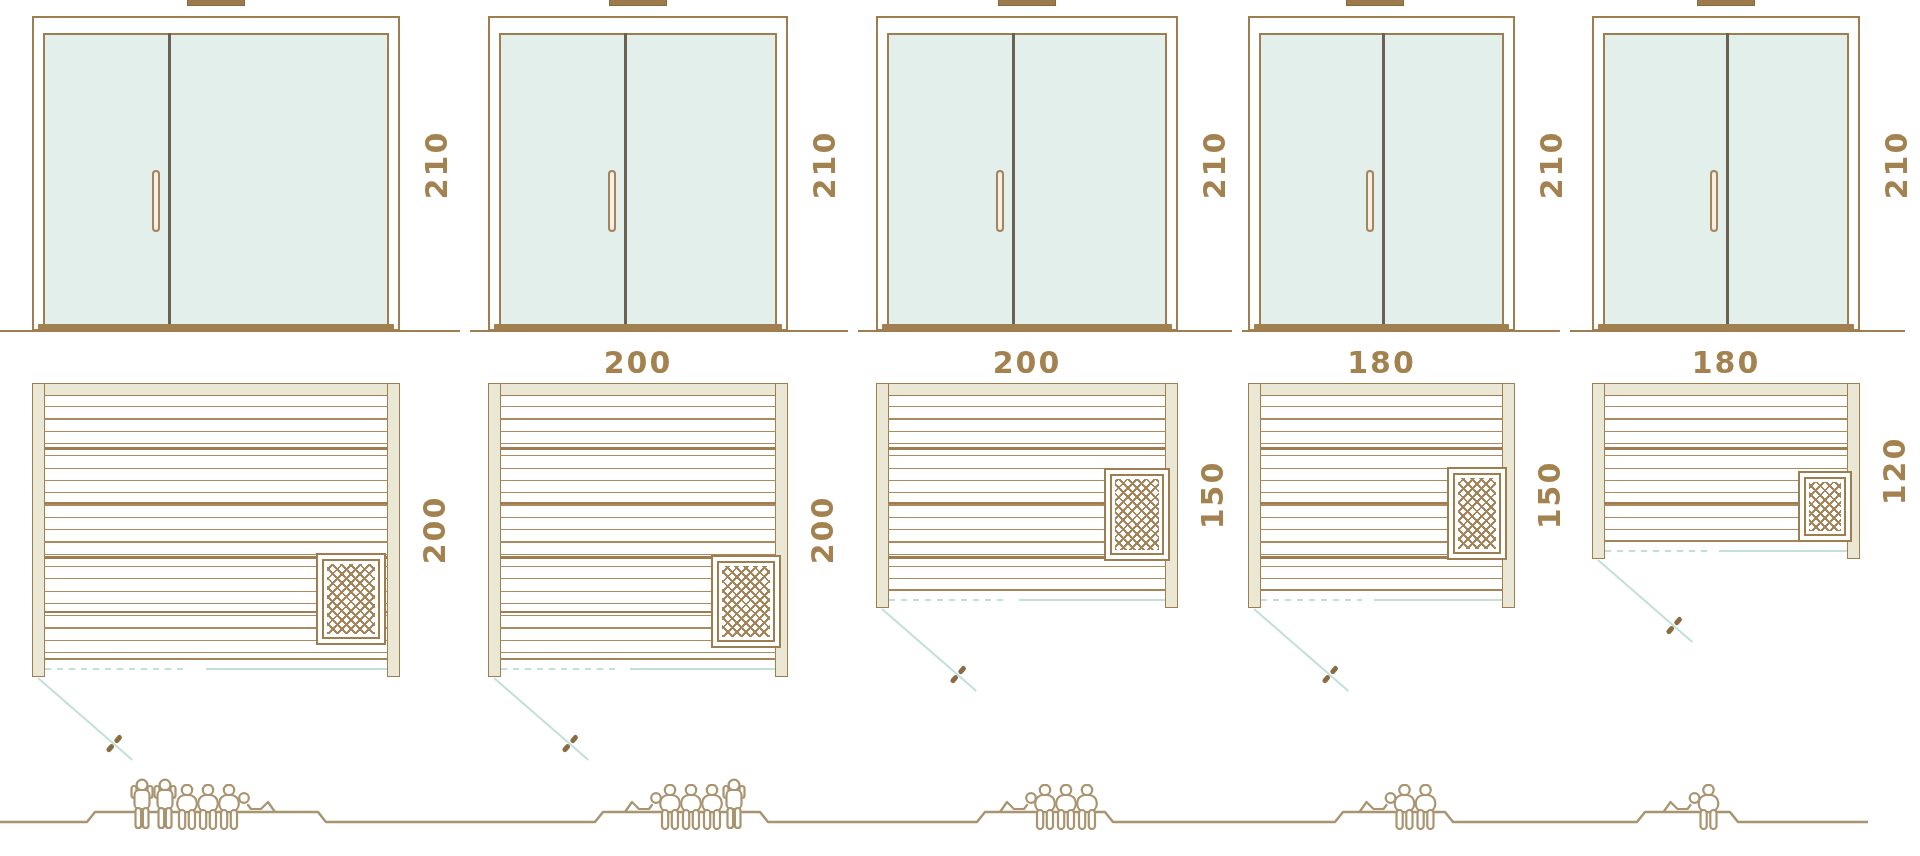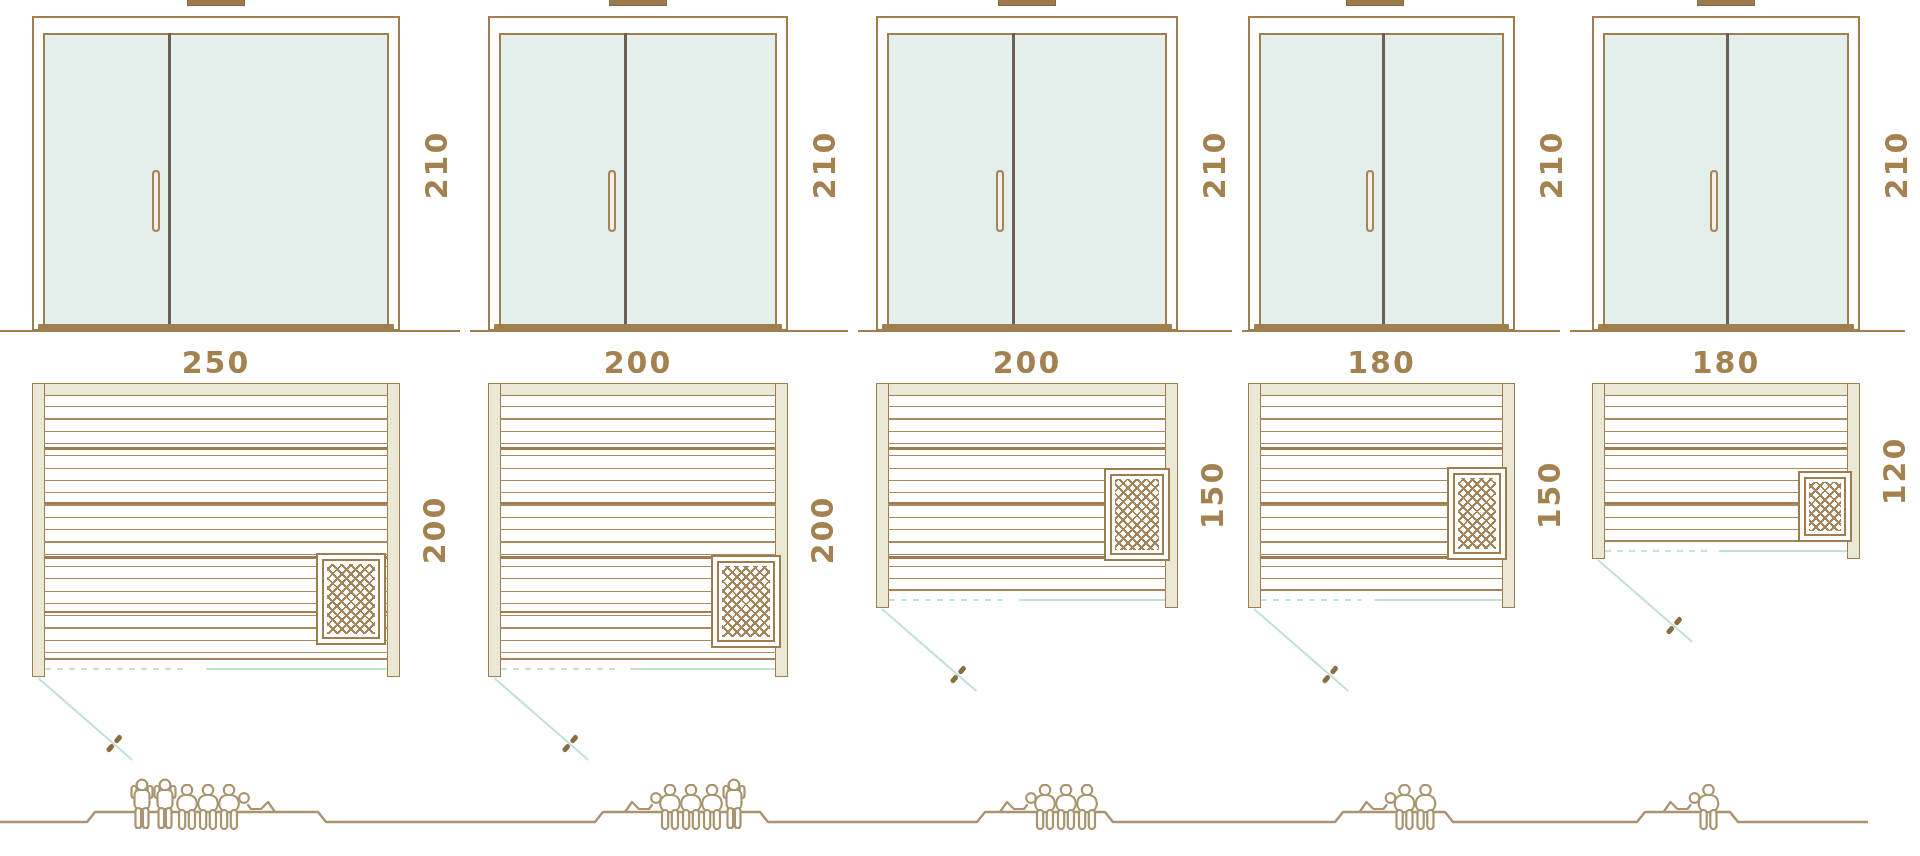--- a/index.html
+++ b/index.html
@@ -53,21 +53,20 @@
   <div class="unit" style="left:0;width:460px;">
     <div class="cap" style="left:187px;"></div>
     <div class="elev" style="left:32px;width:368px;">
       <div class="glazing"></div>
       <div class="divider" style="left:134px;"></div>
       <div class="handle" style="left:118px;"></div>
       <div class="sill"></div>
     </div>
     <div class="ground"></div>
     <div class="hlabel" style="left:397px;">210</div>
-    <div class="wlabel" style="left:32px;width:368px;">250</div>
     <div class="plan" style="left:32px;width:368px;height:294px;">
       <div class="beam"></div>
       <div class="post pl"></div>
       <div class="post pr"></div>
       <div class="planks"></div>
       <div class="heater" style="left:284px;top:170px;width:70px;height:92px;">
         <div class="grill"></div>
       </div>
       <div class="tdash" style="width:144px;"></div>
       <div class="tsolid" style="left:174px;width:181px;"></div>

